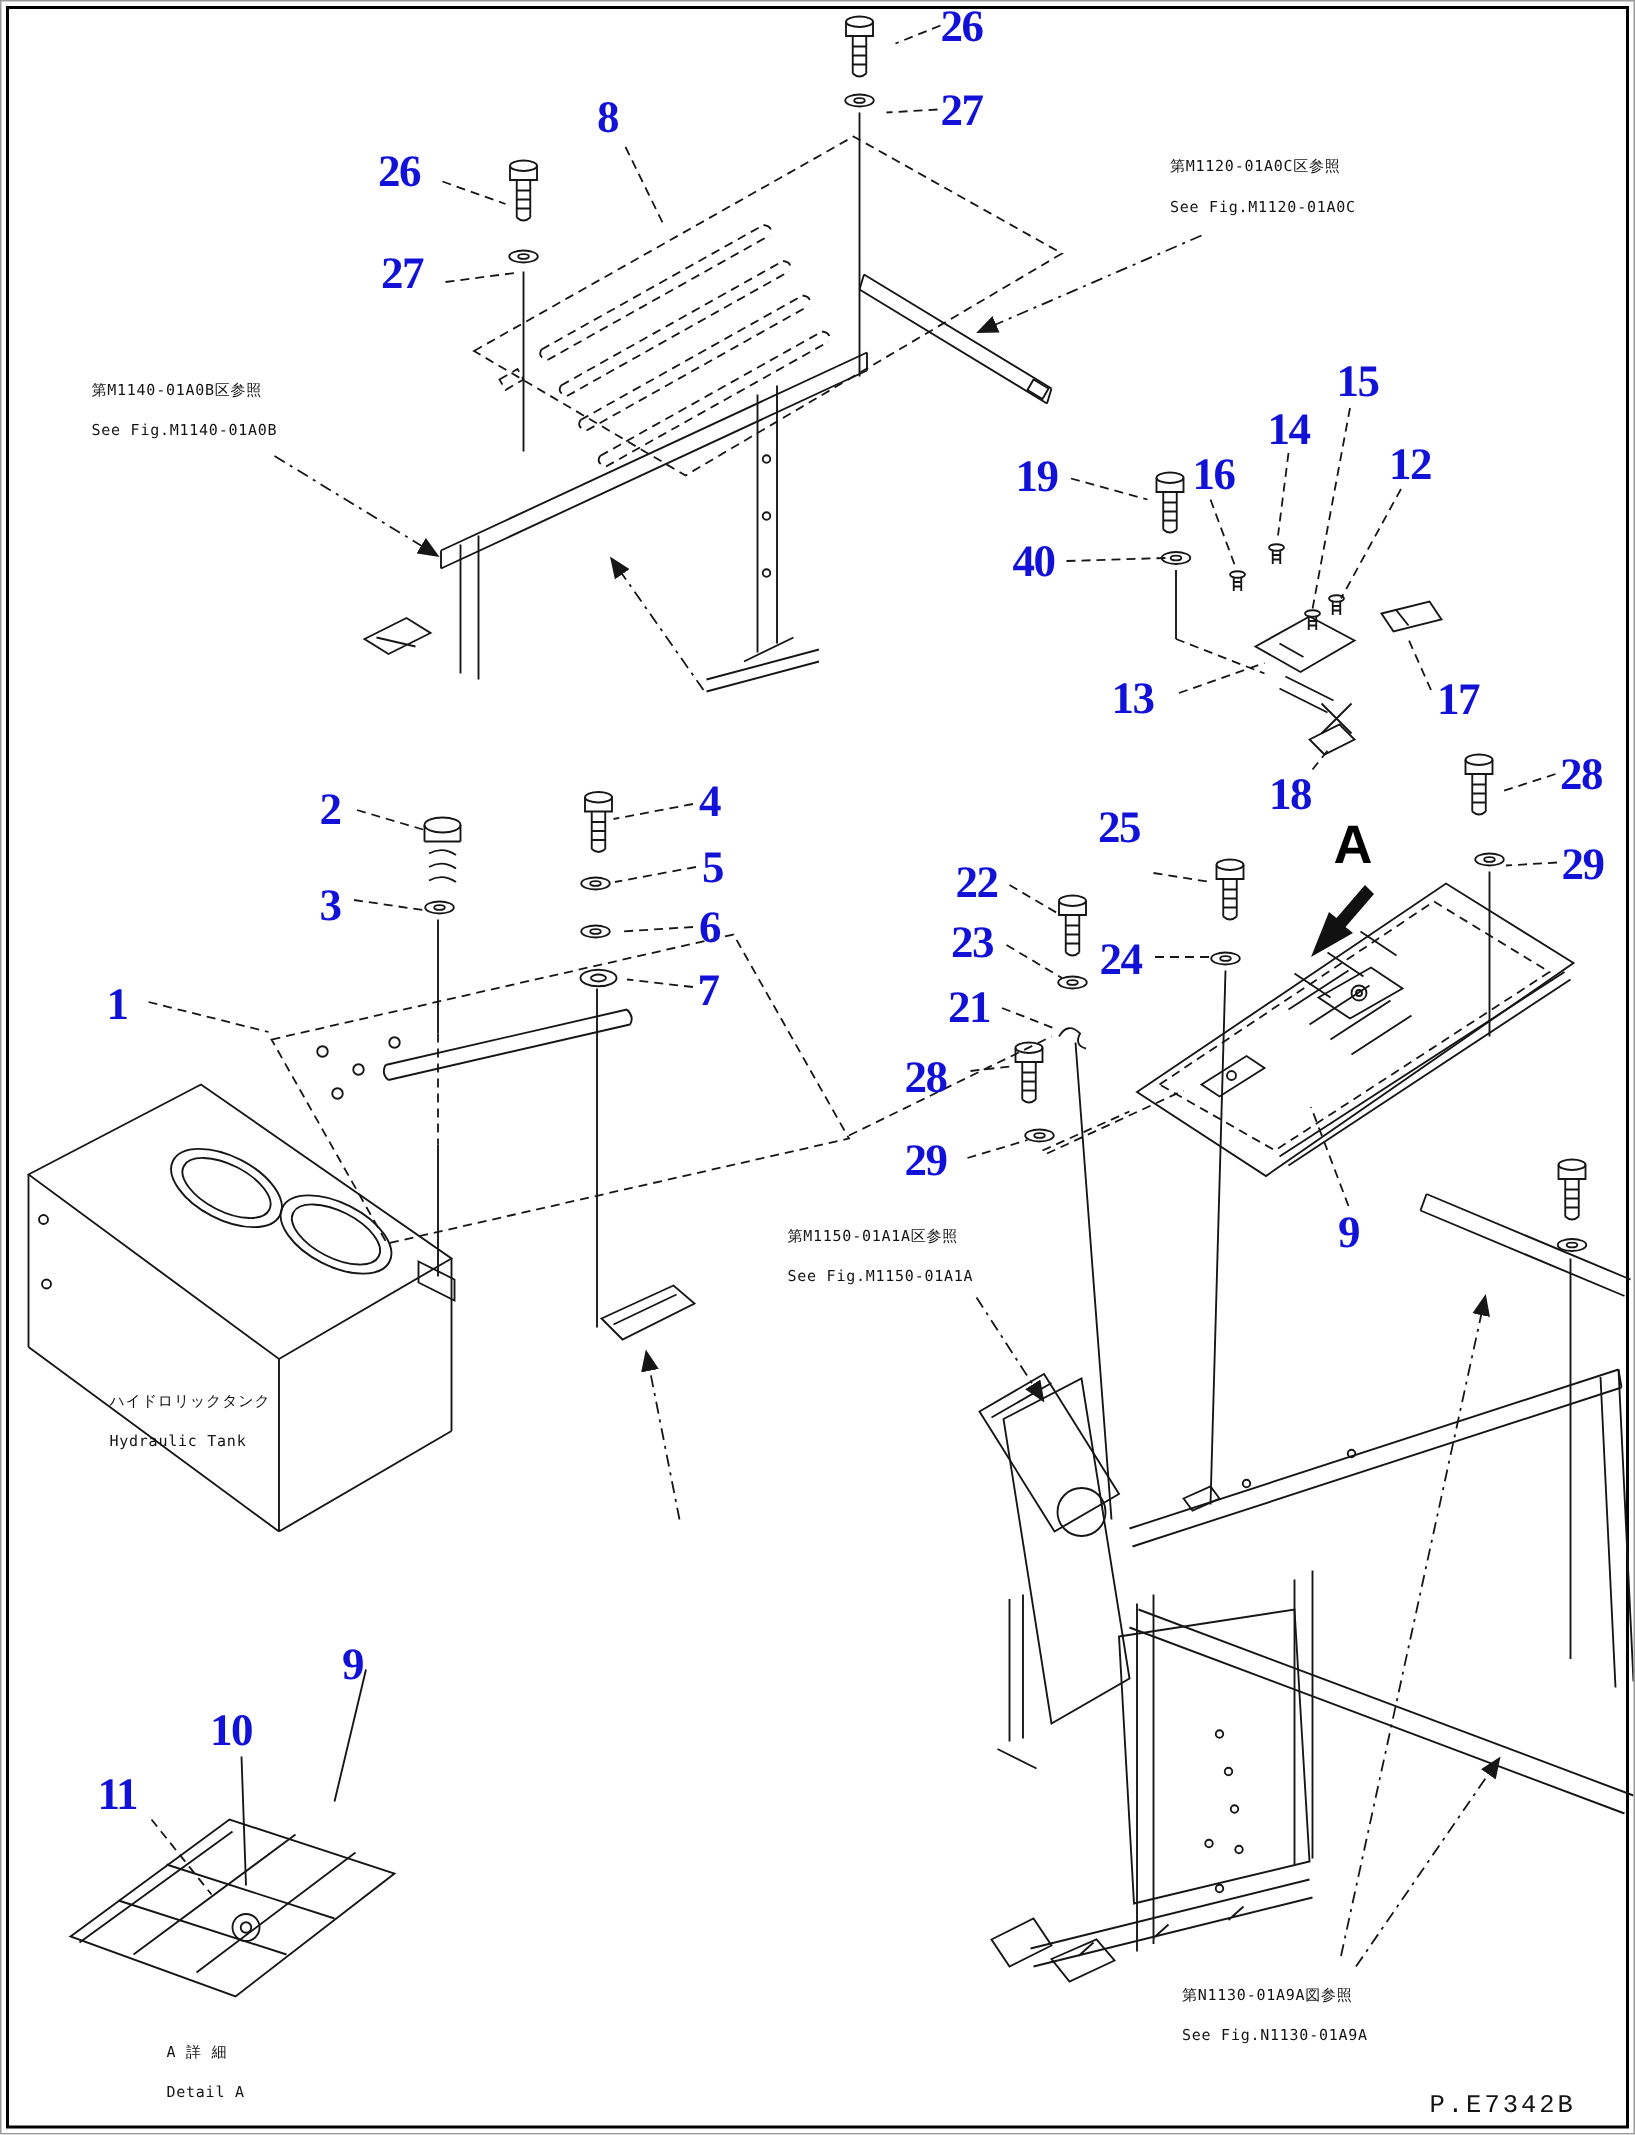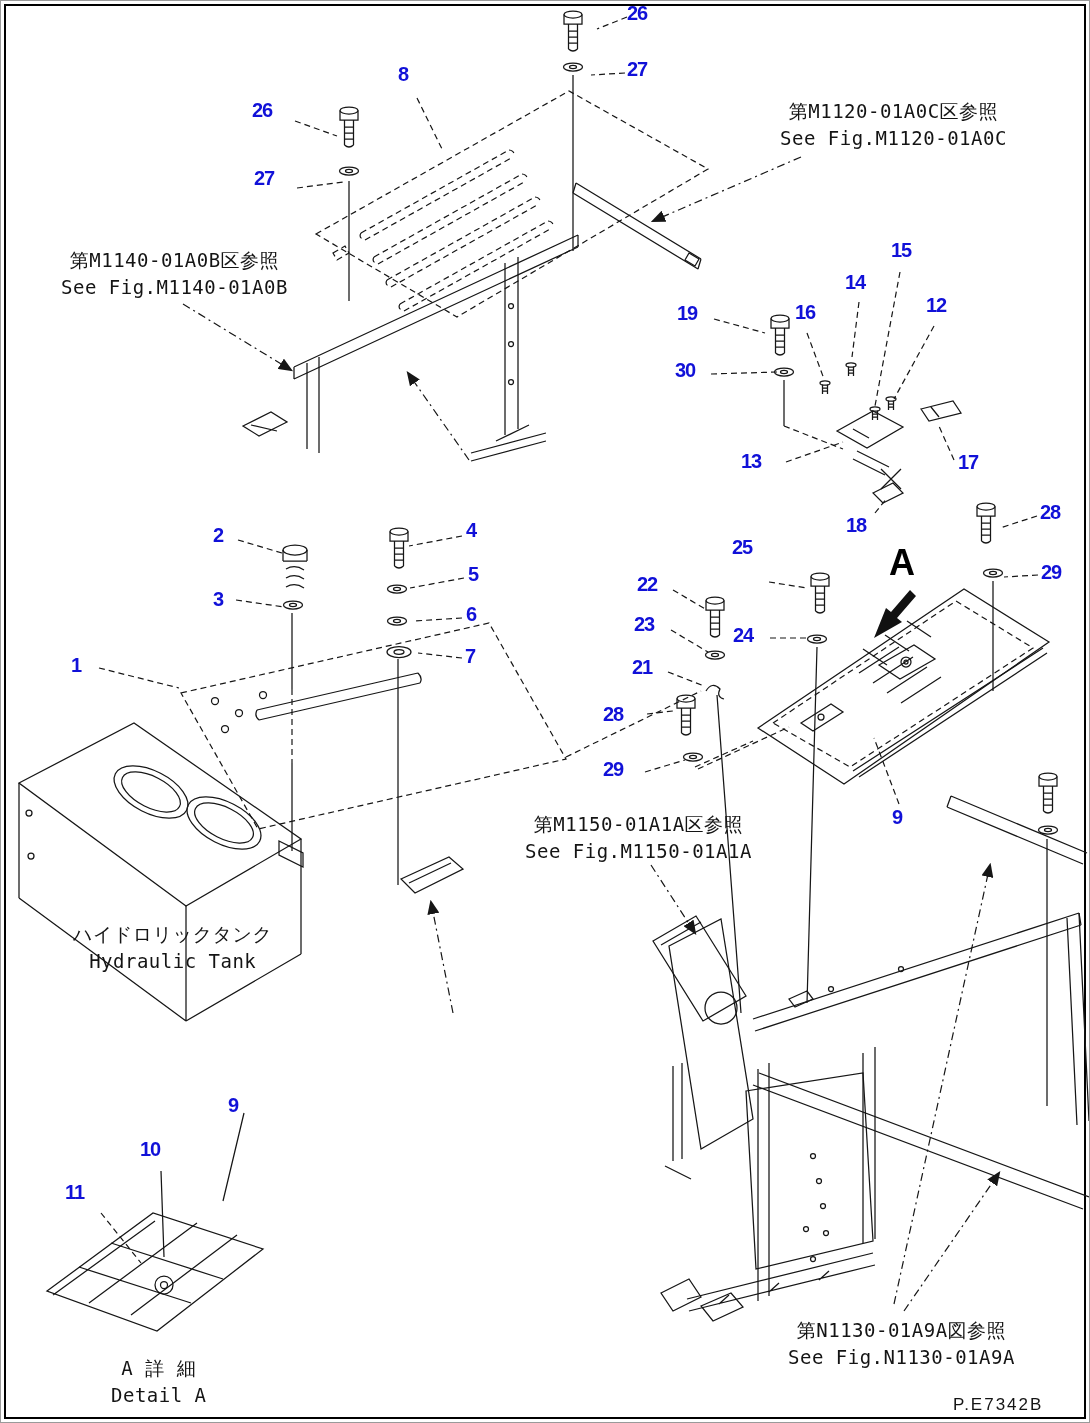--- a/index.html
+++ b/index.html
@@ -8,28 +8,28 @@
     font-family:"Liberation Sans",sans-serif;box-sizing:border-box;
     border:1px solid #9a9a9a;overflow:hidden;margin:0 auto;
   }
   .frame-border{position:absolute;inset:3px;border:2px solid #000;pointer-events:none;}
   svg.art{position:absolute;left:0;top:0;width:1090px;height:1423px;}
   .s{stroke:#161616;fill:none;stroke-width:1.25;}
   .sd{stroke:#161616;fill:none;stroke-width:1.2;stroke-dasharray:6 4;}
   .sdd{stroke:#161616;fill:none;stroke-width:1.2;stroke-dasharray:8 4 2 4;}
   .fillb{fill:#111;stroke:none;}
   .co{
-    position:absolute;color:#1111d8;font-weight:bold;font-size:20px;line-height:1;
-    letter-spacing:-1px;font-family:Liberation Sans, sans-serif;white-space:nowrap;
+    position:absolute;color:#1111d8;font-weight:bold;font-size:30px;line-height:1;
+    letter-spacing:-1px;font-family:Liberation Serif, serif;white-space:nowrap;
   }
   .secA{position:absolute;color:#000;font-weight:bold;font-size:36px;line-height:1;
     font-family:"Liberation Sans",sans-serif;}
   .ref{position:absolute;color:#141414;font-family:"DejaVu Sans Mono",monospace;
-    font-size:19px;line-height:27px;white-space:nowrap;letter-spacing:0.5px;text-align:center;}
-  .code{position:absolute;font-family:Liberation Sans, sans-serif;font-size:17px;
+    font-size:10px;line-height:27px;white-space:nowrap;letter-spacing:0.5px;}
+  .code{position:absolute;font-family:Liberation Mono, monospace;font-size:17px;
     letter-spacing:2px;color:#141414;}
 </style>
 </head>
 <body>
 
 <div class="canvas">
   <div class="frame-border"></div>
 
   <svg class="art" viewBox="0 0 1090 1423">
     <defs>
@@ -266,21 +266,21 @@
   <div class="co" style="left:626px;top:2px">26</div>
   <div class="co" style="left:626px;top:58px">27</div>
   <div class="co" style="left:397px;top:63px">8</div>
   <div class="co" style="left:251px;top:99px">26</div>
   <div class="co" style="left:253px;top:167px">27</div>
   <div class="co" style="left:890px;top:239px">15</div>
   <div class="co" style="left:844px;top:271px">14</div>
   <div class="co" style="left:676px;top:302px">19</div>
   <div class="co" style="left:794px;top:301px">16</div>
   <div class="co" style="left:925px;top:294px">12</div>
-  <div class="co" style="left:674px;top:359px">30</div>
+  <div class="co" style="left:674px;top:359px">40</div>
   <div class="co" style="left:740px;top:450px">13</div>
   <div class="co" style="left:957px;top:451px">17</div>
   <div class="co" style="left:845px;top:514px">18</div>
   <div class="co" style="left:212px;top:524px">2</div>
   <div class="co" style="left:465px;top:519px">4</div>
   <div class="co" style="left:467px;top:563px">5</div>
   <div class="co" style="left:212px;top:588px">3</div>
   <div class="co" style="left:465px;top:603px">6</div>
   <div class="co" style="left:464px;top:645px">7</div>
   <div class="co" style="left:70px;top:654px">1</div>

